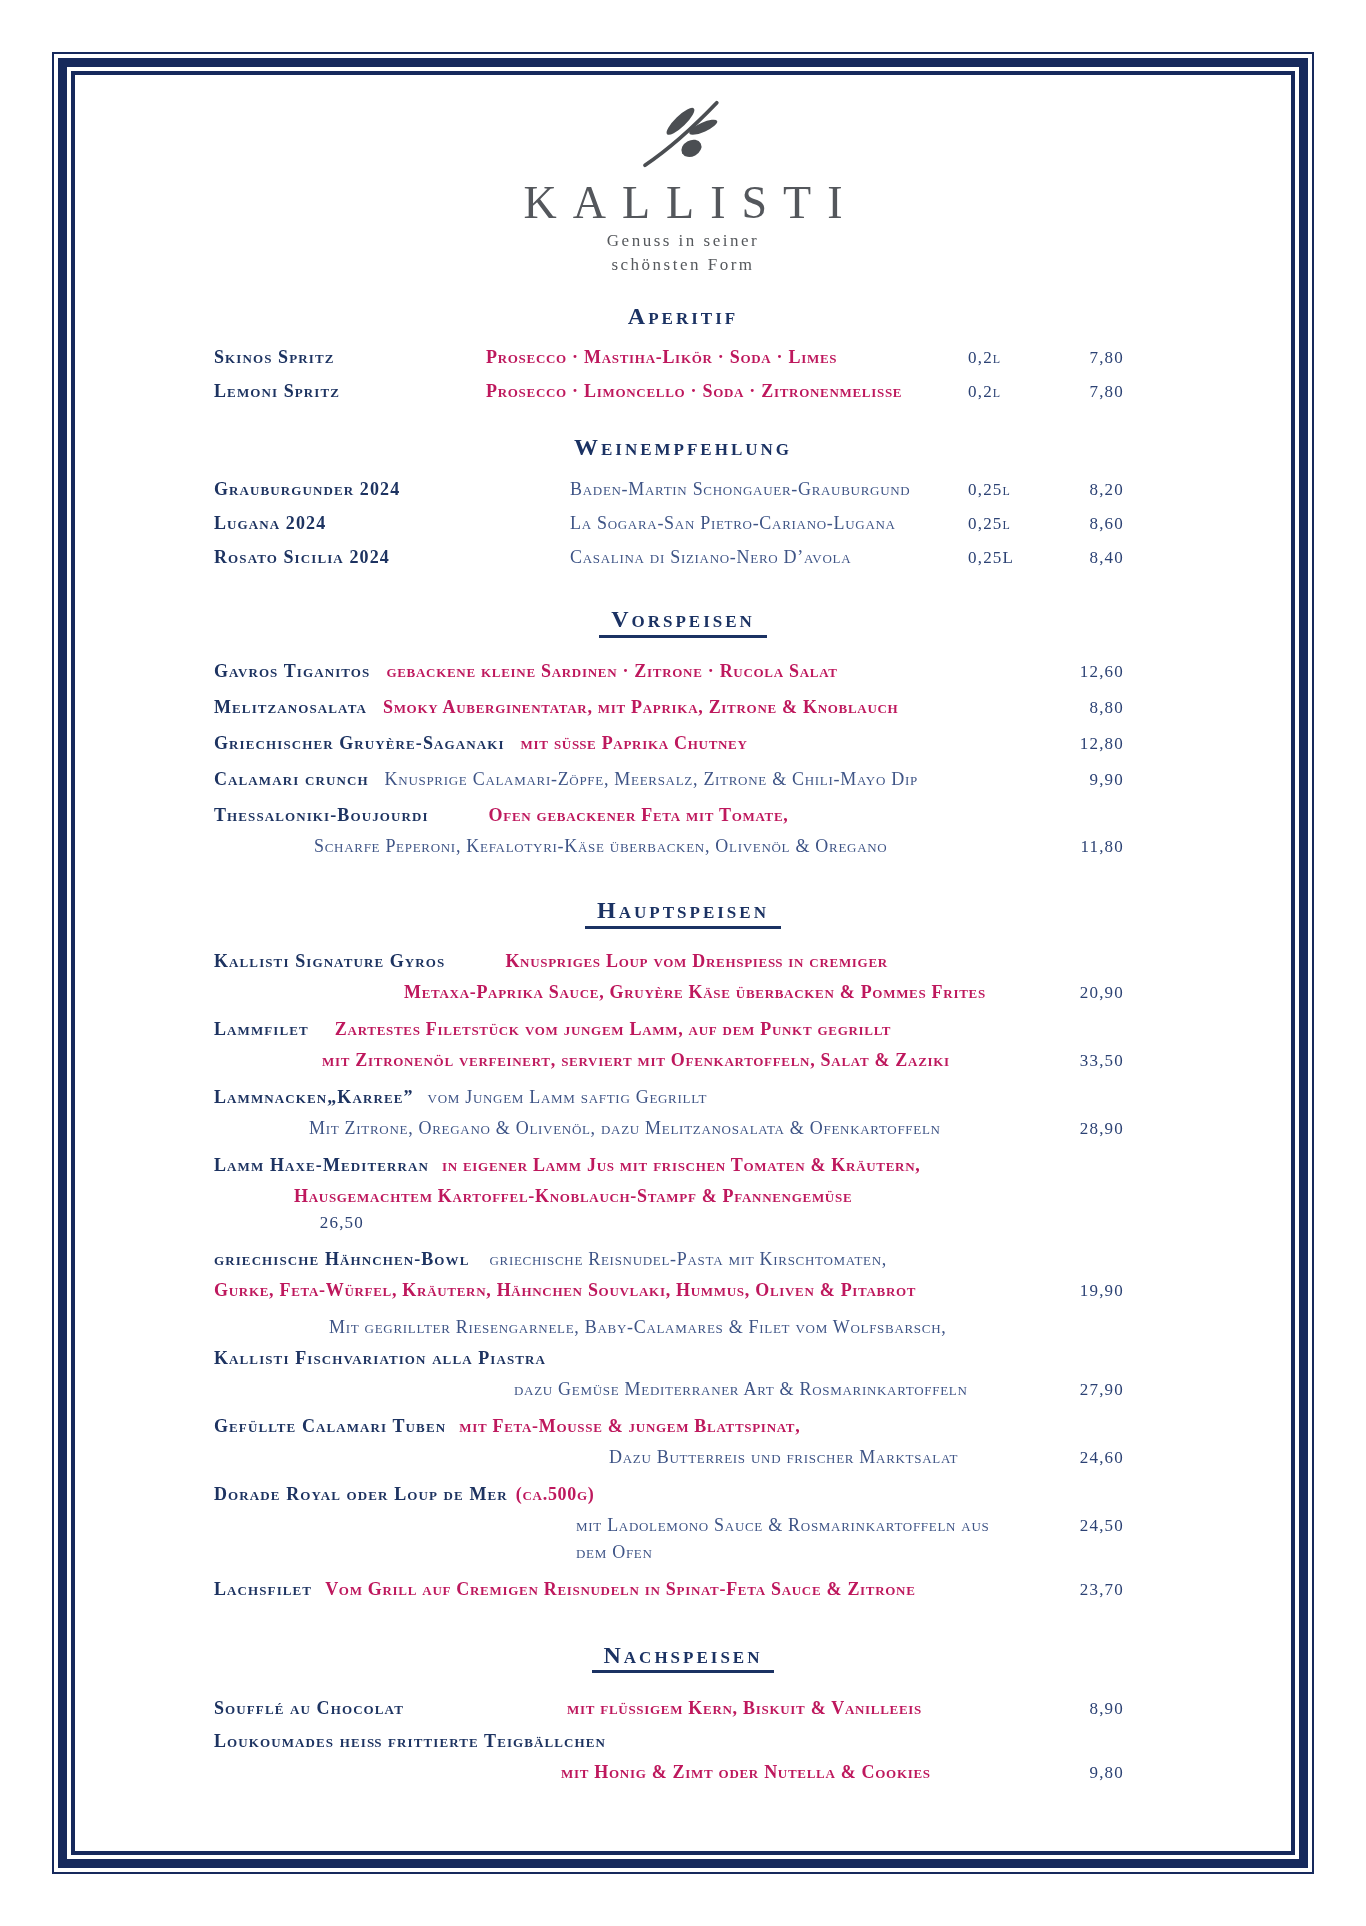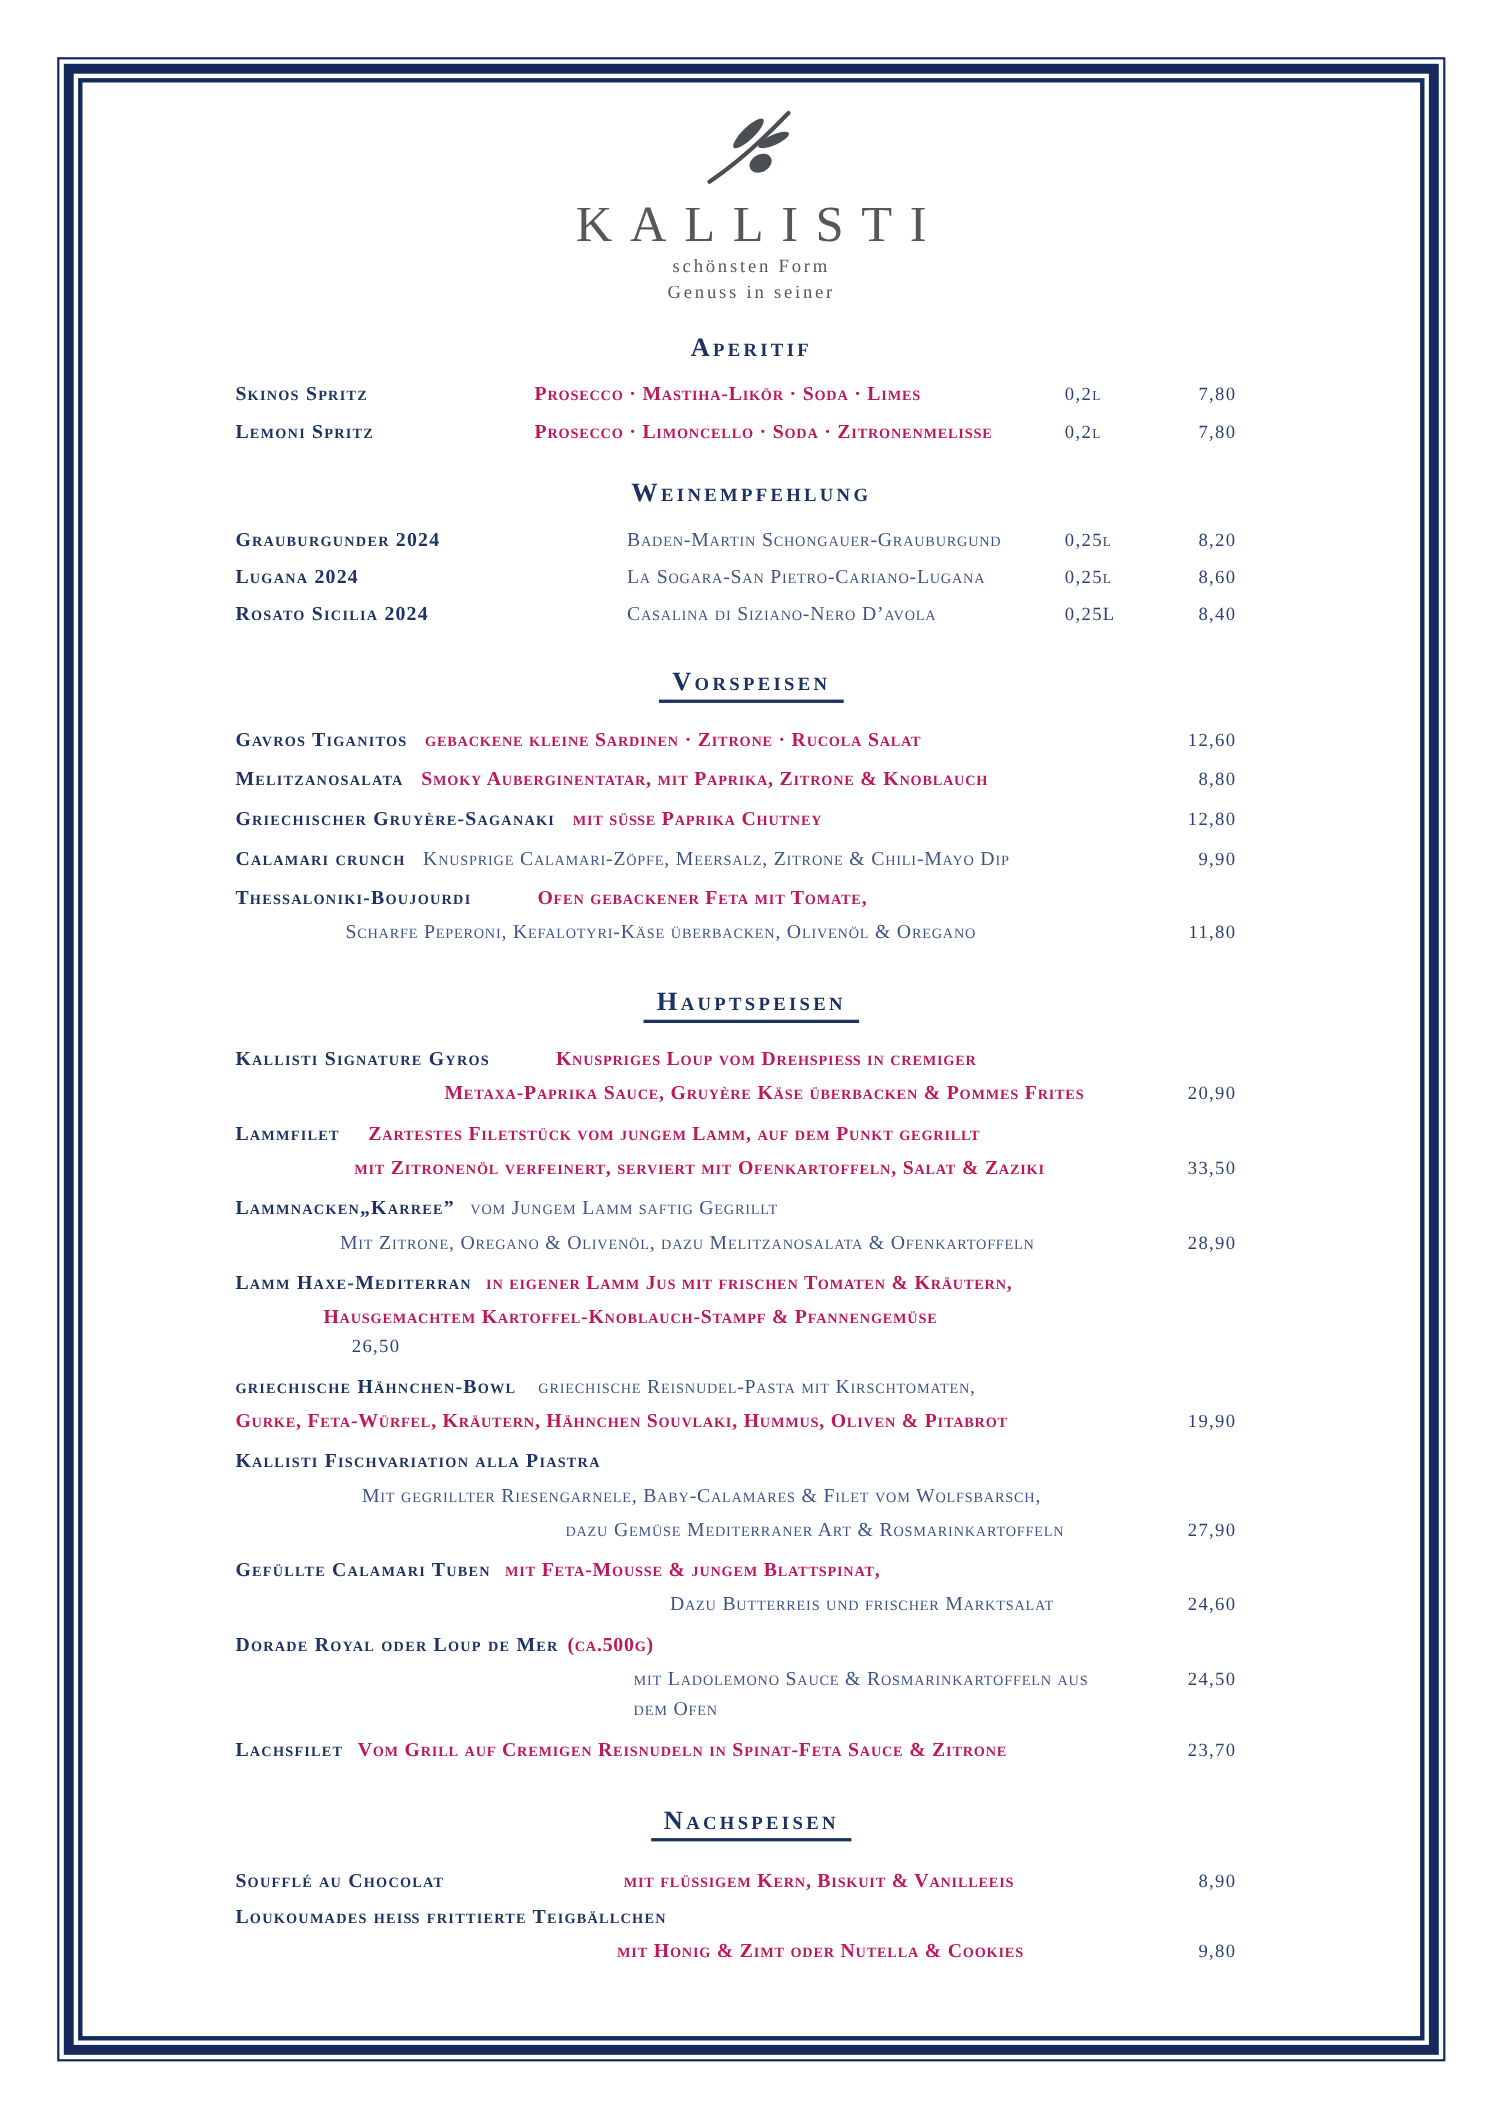--- a/index.html
+++ b/index.html
@@ -70,22 +70,22 @@
 <div class="content">
 
   <div class="logo-block">
     <svg class="branch-svg" viewBox="0 0 120 90" aria-hidden="true">
       <path d="M15,82 Q55,55 100,8" fill="none" stroke="#4b4e52" stroke-width="4.5" stroke-linecap="round"></path>
       <ellipse cx="57" cy="30" rx="22" ry="6.5" fill="#4b4e52" transform="rotate(-44 57 30)"></ellipse>
       <ellipse cx="84" cy="37" rx="18" ry="5.5" fill="#4b4e52" transform="rotate(-24 84 37)"></ellipse>
       <ellipse cx="70" cy="62" rx="12.5" ry="9.5" fill="#4b4e52" transform="rotate(-28 70 62)"></ellipse>
     </svg>
     <div class="brand-title">KALLISTI</div>
+    <div class="tagline">Genuss in seiner</div>
     <div class="tagline">schönsten Form</div>
-    <div class="tagline">Genuss in seiner</div>
   </div>
 
   <div>
       <section class="menu-section sec-aperitif">
         <div class="section-heading"><span class="section-title">Aperitif</span></div>
         <div class="menu-item">
           <div class="line">
             <span class="iname" style="min-width: 272px;">Skinos Spritz</span>
             <span class="idesc bold">Prosecco · Mastiha-Likör · Soda · Limes</span>
             <span class="fill"></span>
@@ -236,28 +236,28 @@
             <span class="idesc" style="margin-left: 20px;">griechische Reisnudel-Pasta mit Kirschtomaten,</span>
             <span class="fill"></span>
           </div>
           <div class="line">
             <span class="idesc bold">Gurke, Feta-Würfel, Kräutern, Hähnchen Souvlaki, Hummus, Oliven &amp; Pitabrot</span>
             <span class="fill"></span>
             <span class="price">19,90</span>
           </div>
         </div>
         <div class="menu-item">
-          <div class="line">
-            <span class="iname">Kallisti Fischvariation alla Piastra</span>
-            <span class="fill"></span>
-          </div>
           <div class="line" style="padding-left: 253px;">
             <span class="idesc">Mit gegrillter Riesengarnele, Baby-Calamares &amp; Filet vom Wolfsbarsch,</span>
             <span class="fill"></span>
           </div>
+          <div class="line">
+            <span class="iname">Kallisti Fischvariation alla Piastra</span>
+            <span class="fill"></span>
+          </div>
           <div class="line" style="padding-left: 438px;">
             <span class="idesc">dazu Gemüse Mediterraner Art &amp; Rosmarinkartoffeln</span>
             <span class="fill"></span>
             <span class="price">27,90</span>
           </div>
         </div>
         <div class="menu-item">
           <div class="line">
             <span class="iname">Gefüllte Calamari Tuben</span>
             <span class="idesc bold" style="margin-left: 13px;">mit Feta-Mousse &amp; jungem Blattspinat,</span>

